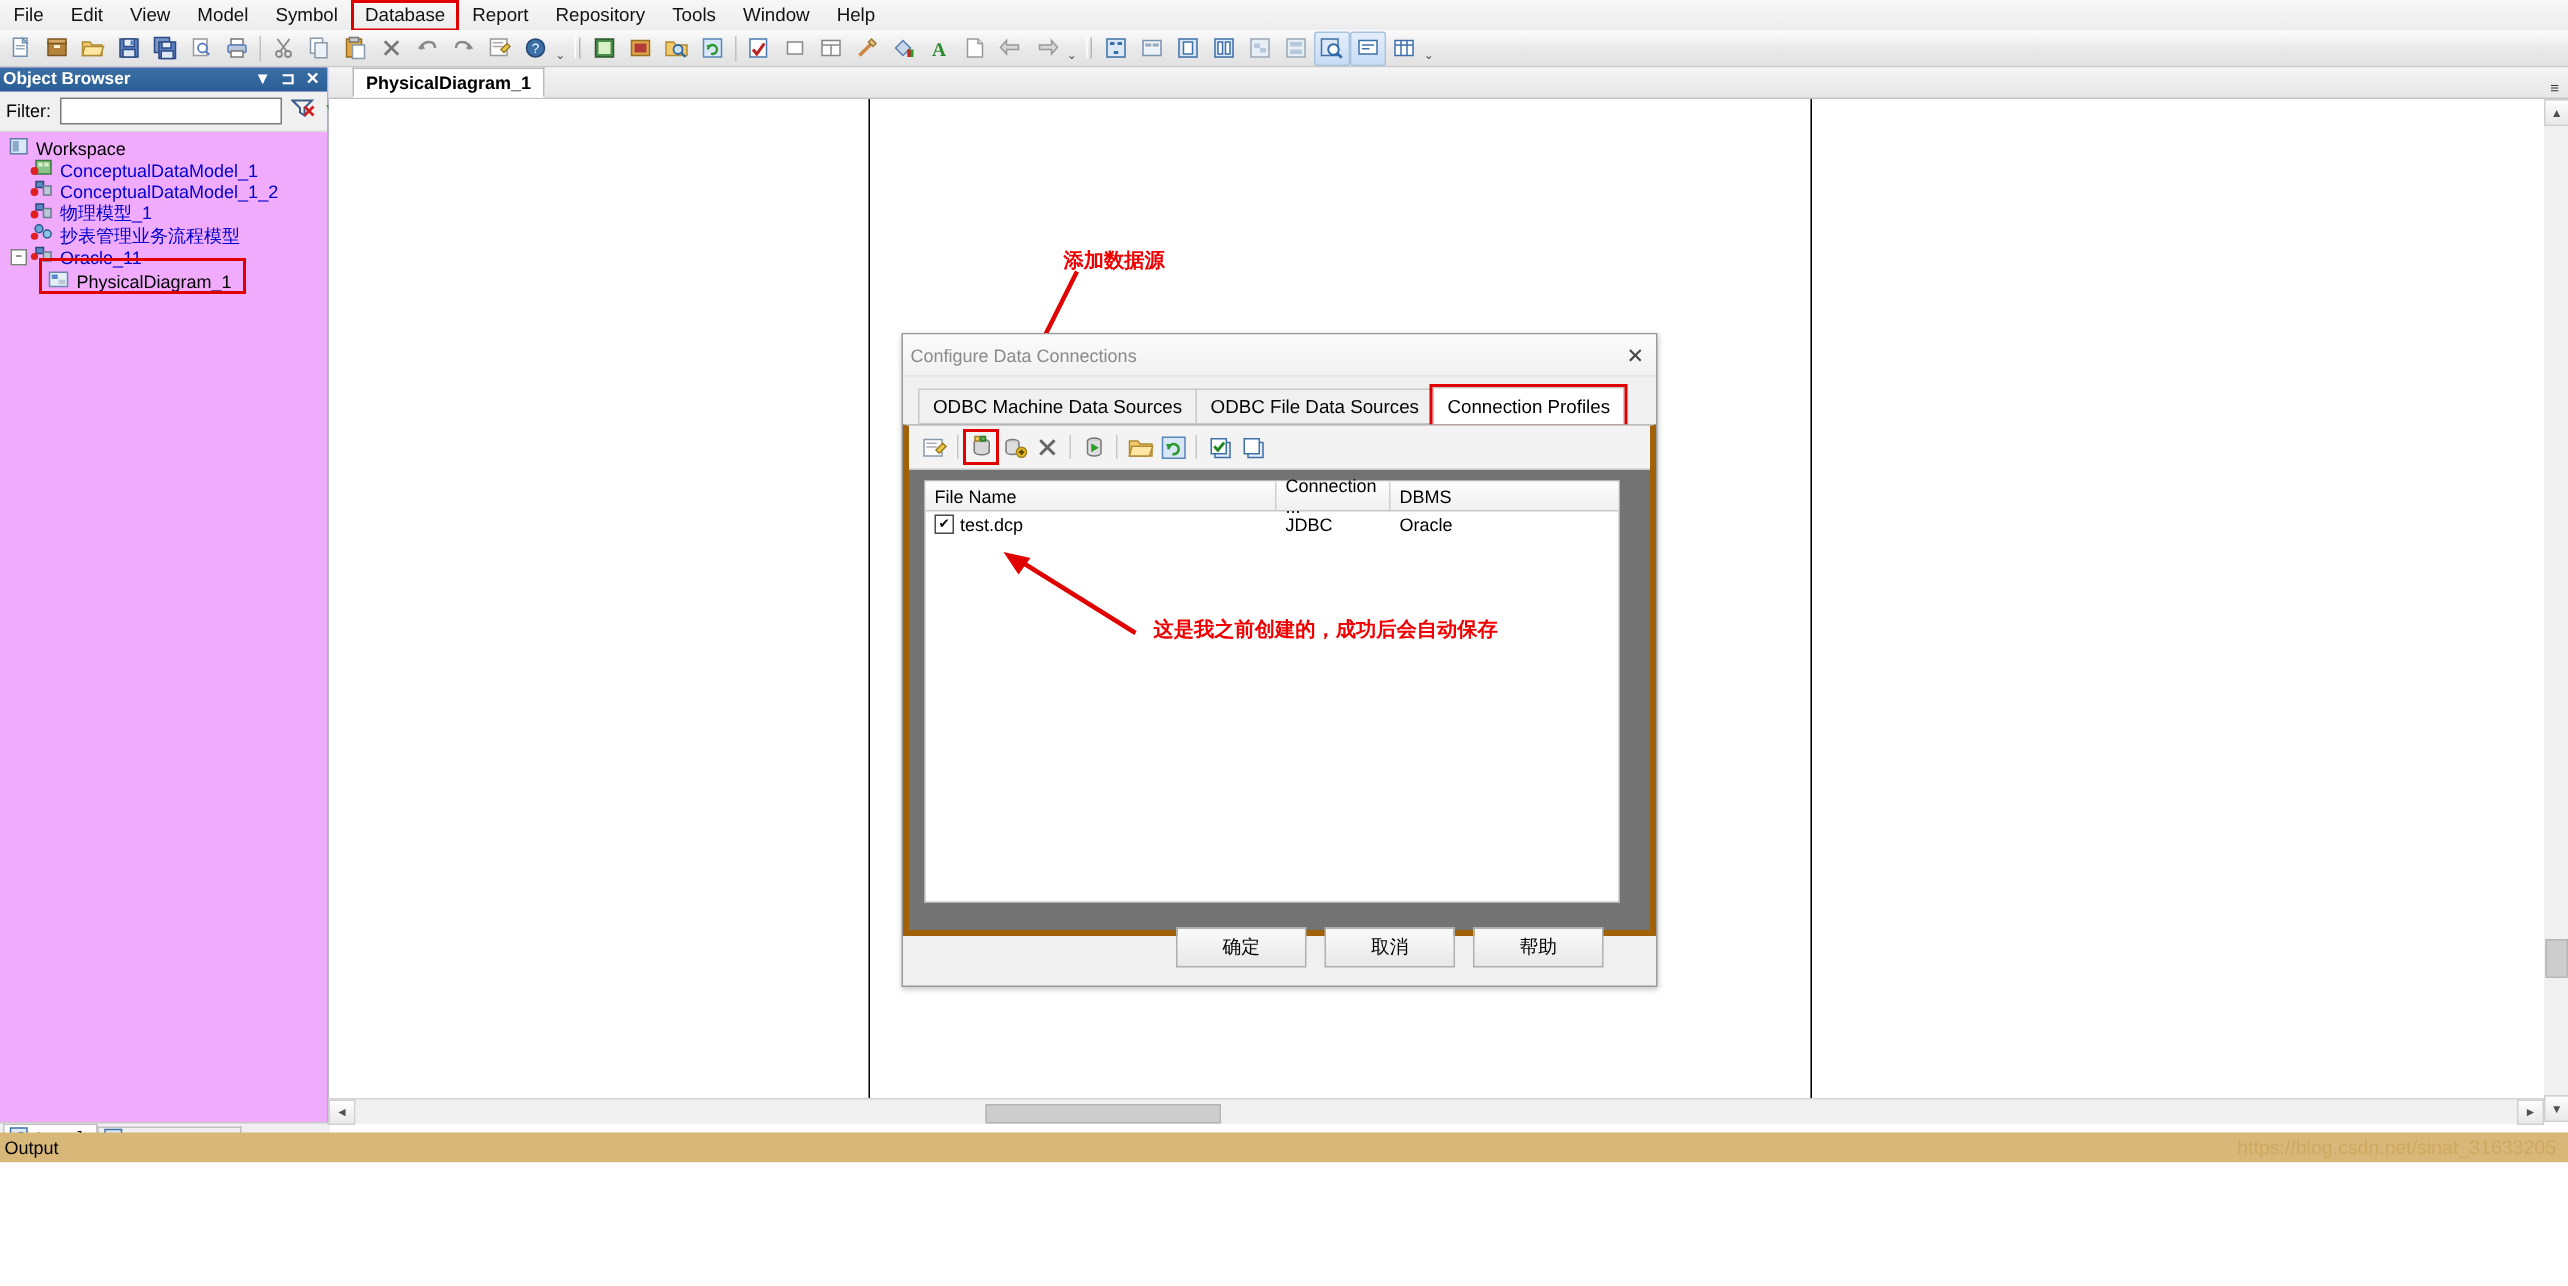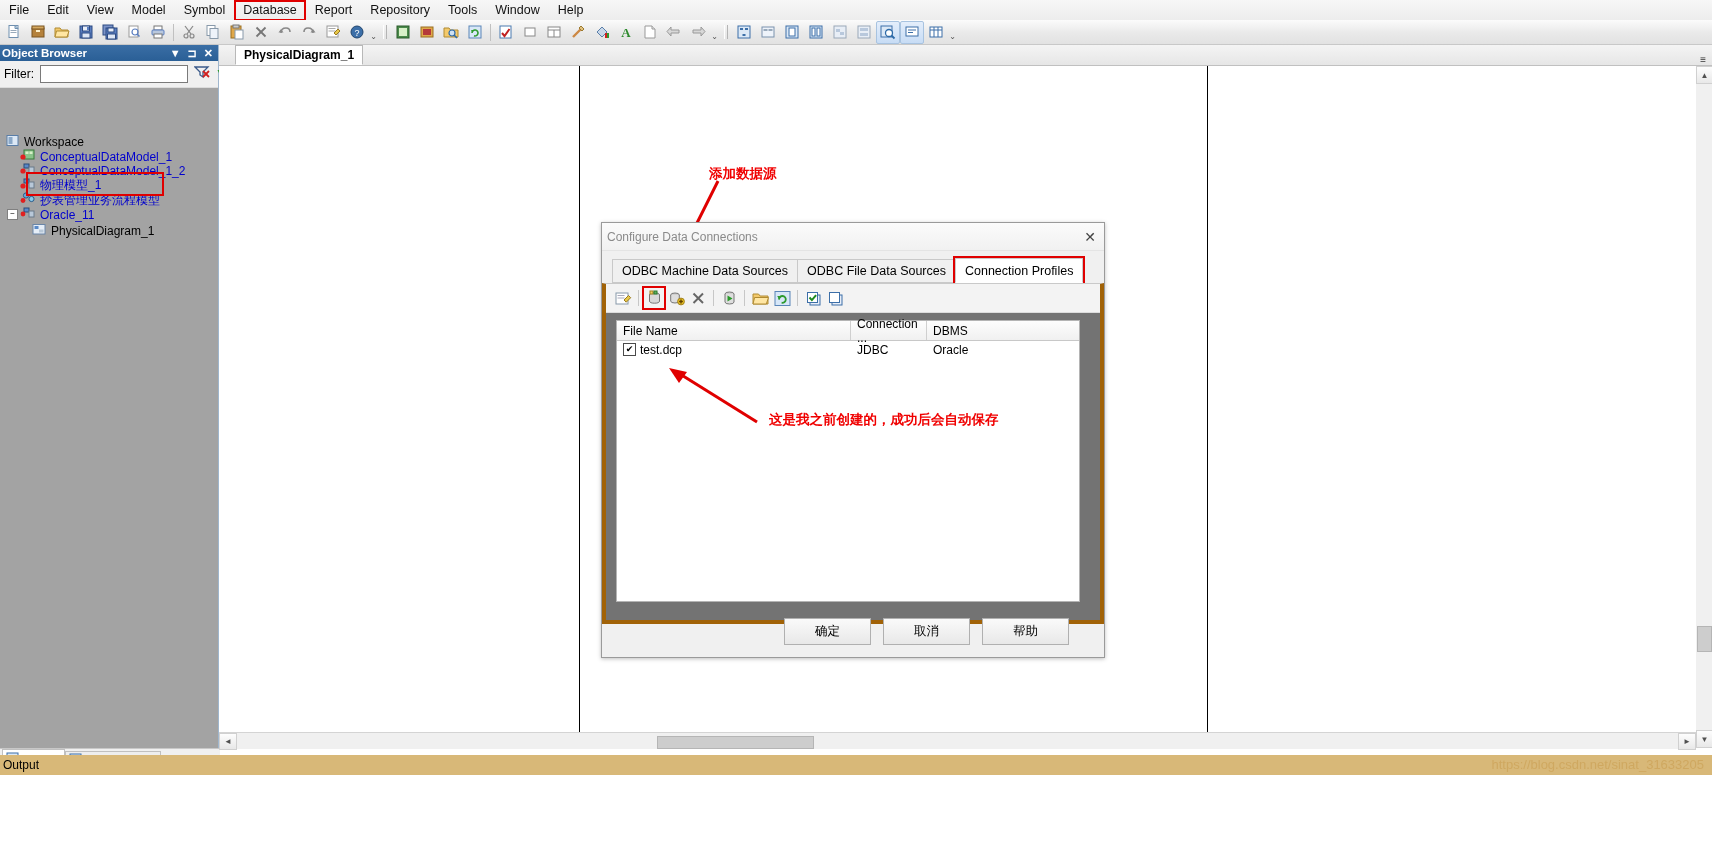--- a/index.html
+++ b/index.html
@@ -80,21 +80,21 @@
     width: 9px; height: 20px;
     display:flex;align-items:flex-end;justify-content:center;
     font-size: 8px; color:#555;
     padding-bottom:2px;
   }
 
   
   .objbrowser {
     position: absolute; left: 0; top: 45px;
     width: 218px; height: 703px;
-    background: #a3a3a3;
+    background: #f0abfc;
     border-right: 1px solid #9fb6cd;
   }
   .ob-title {
     height: 16px;
     background: linear-gradient(to bottom,#3a6ea5,#2a5f96);
     color: #ffffff;
     font-size: 11.5px;
     display:flex; align-items:center;
     padding-left: 2px;
     font-weight: 600;
@@ -705,21 +705,21 @@
       <span>
         <svg width="16" height="14" viewBox="0 0 16 14">
             <path d="M4 8 a4 4 0 1 1 2.5 3.6" fill="none" stroke="#2e9a2e" stroke-width="2"></path>
             <path d="M1.5 5 L6 5 L3.5 9 Z" fill="#2e9a2e"></path>
           </svg>
       </span>
     </div>
 
     <div class="ob-tree">
 
-      <div class="tnode root" style="padding-left:2px;margin-top:43px;">
+      <div class="tnode root" style="padding-left:2px;">
         <span>
           <svg width="14" height="13" viewBox="0 0 14 13">
               <rect x="1" y="1.5" width="11" height="10" fill="#dce8f5" stroke="#5a7ea8"></rect>
               <rect x="2.5" y="3" width="4" height="7" fill="#8aa8c8"></rect>
             </svg>
         </span>
         <span class="lbl">Workspace</span>
       </div>
 
       <div class="tnode" style="padding-left:16px;">

